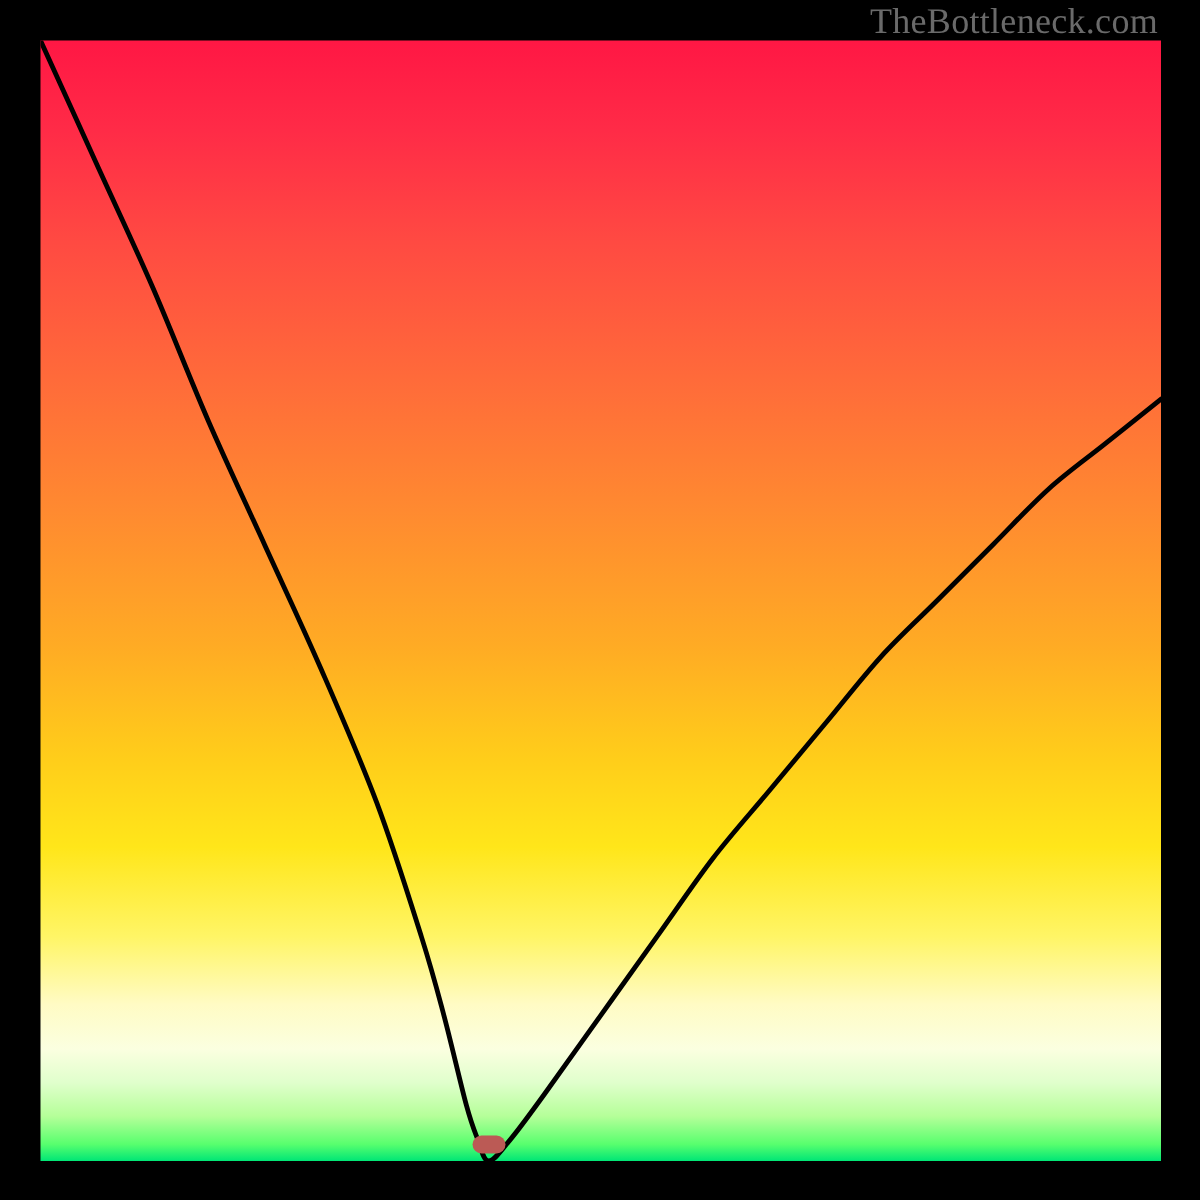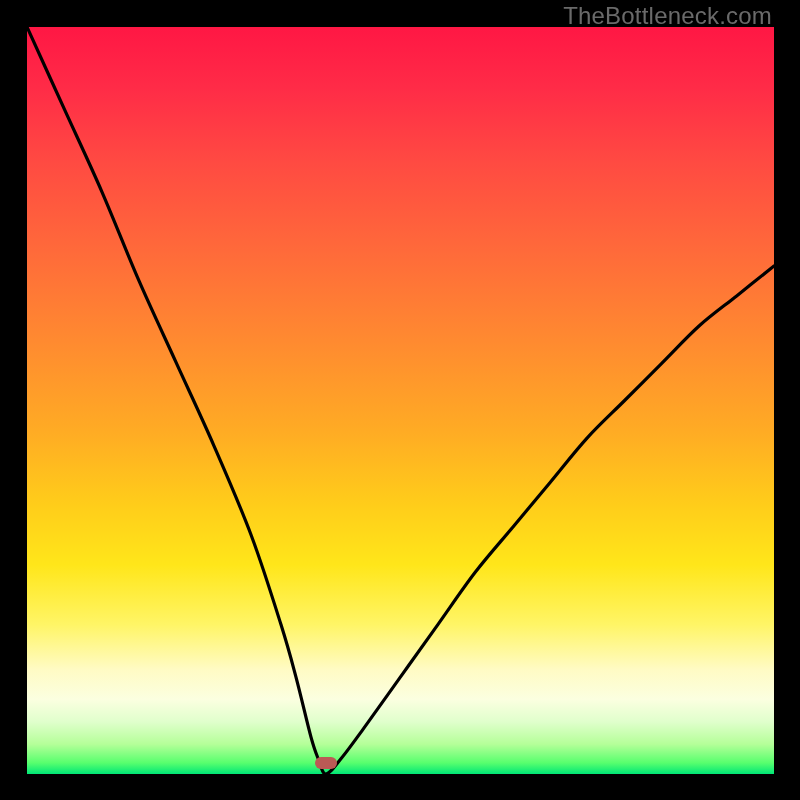--- a/index.html
+++ b/index.html
@@ -11,20 +11,21 @@
     overflow: hidden;
     font-family: Arial, Helvetica, sans-serif;
   }
   .frame {
     position: absolute;
     left: 0;
     top: 0;
     width: 800px;
     height: 800px;
     background: #000000;
+    font-family: Liberation Serif, serif;
   }
   .plot {
     position: absolute;
     left: 27px;
     top: 27px;
     width: 747px;
     height: 747px;
   }
   .gradient {
     position: absolute;

